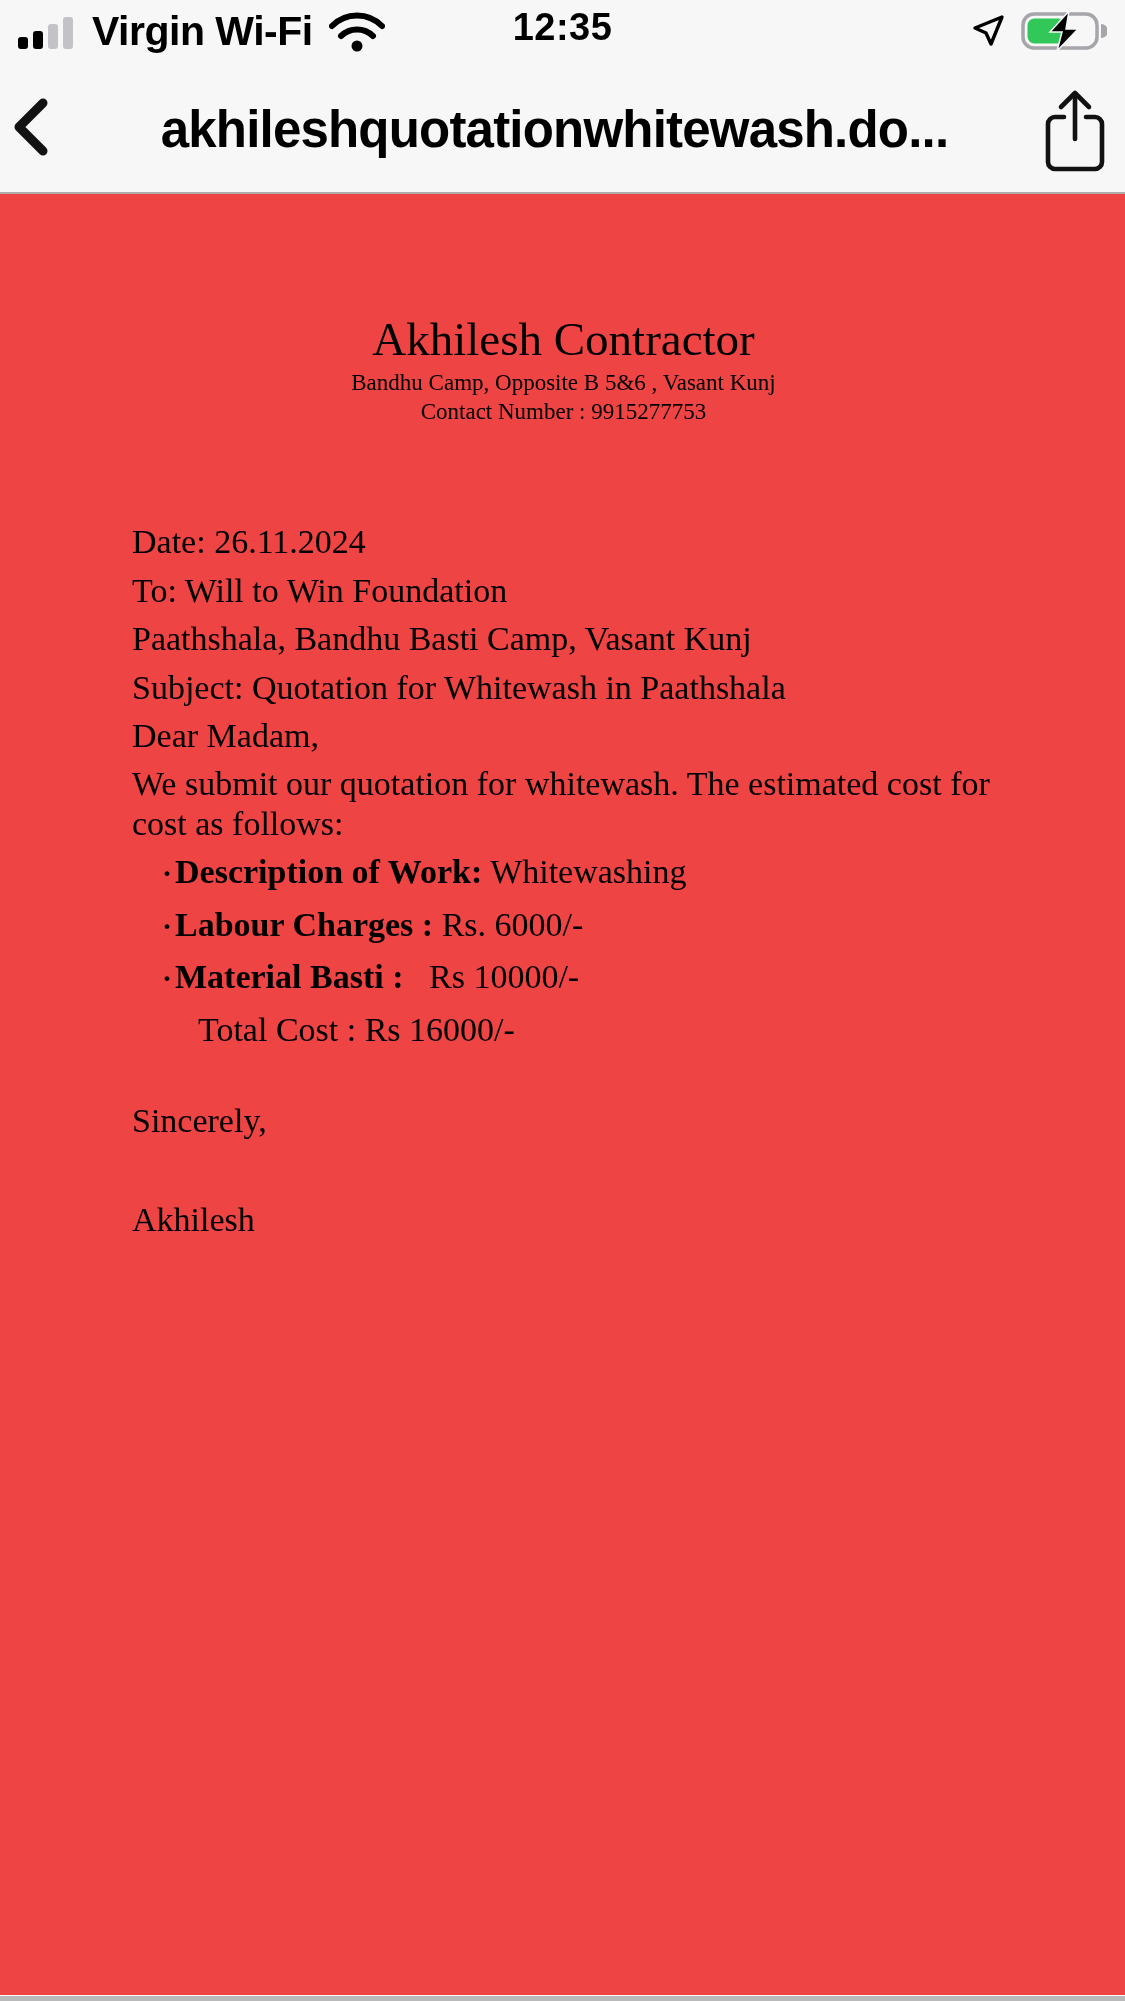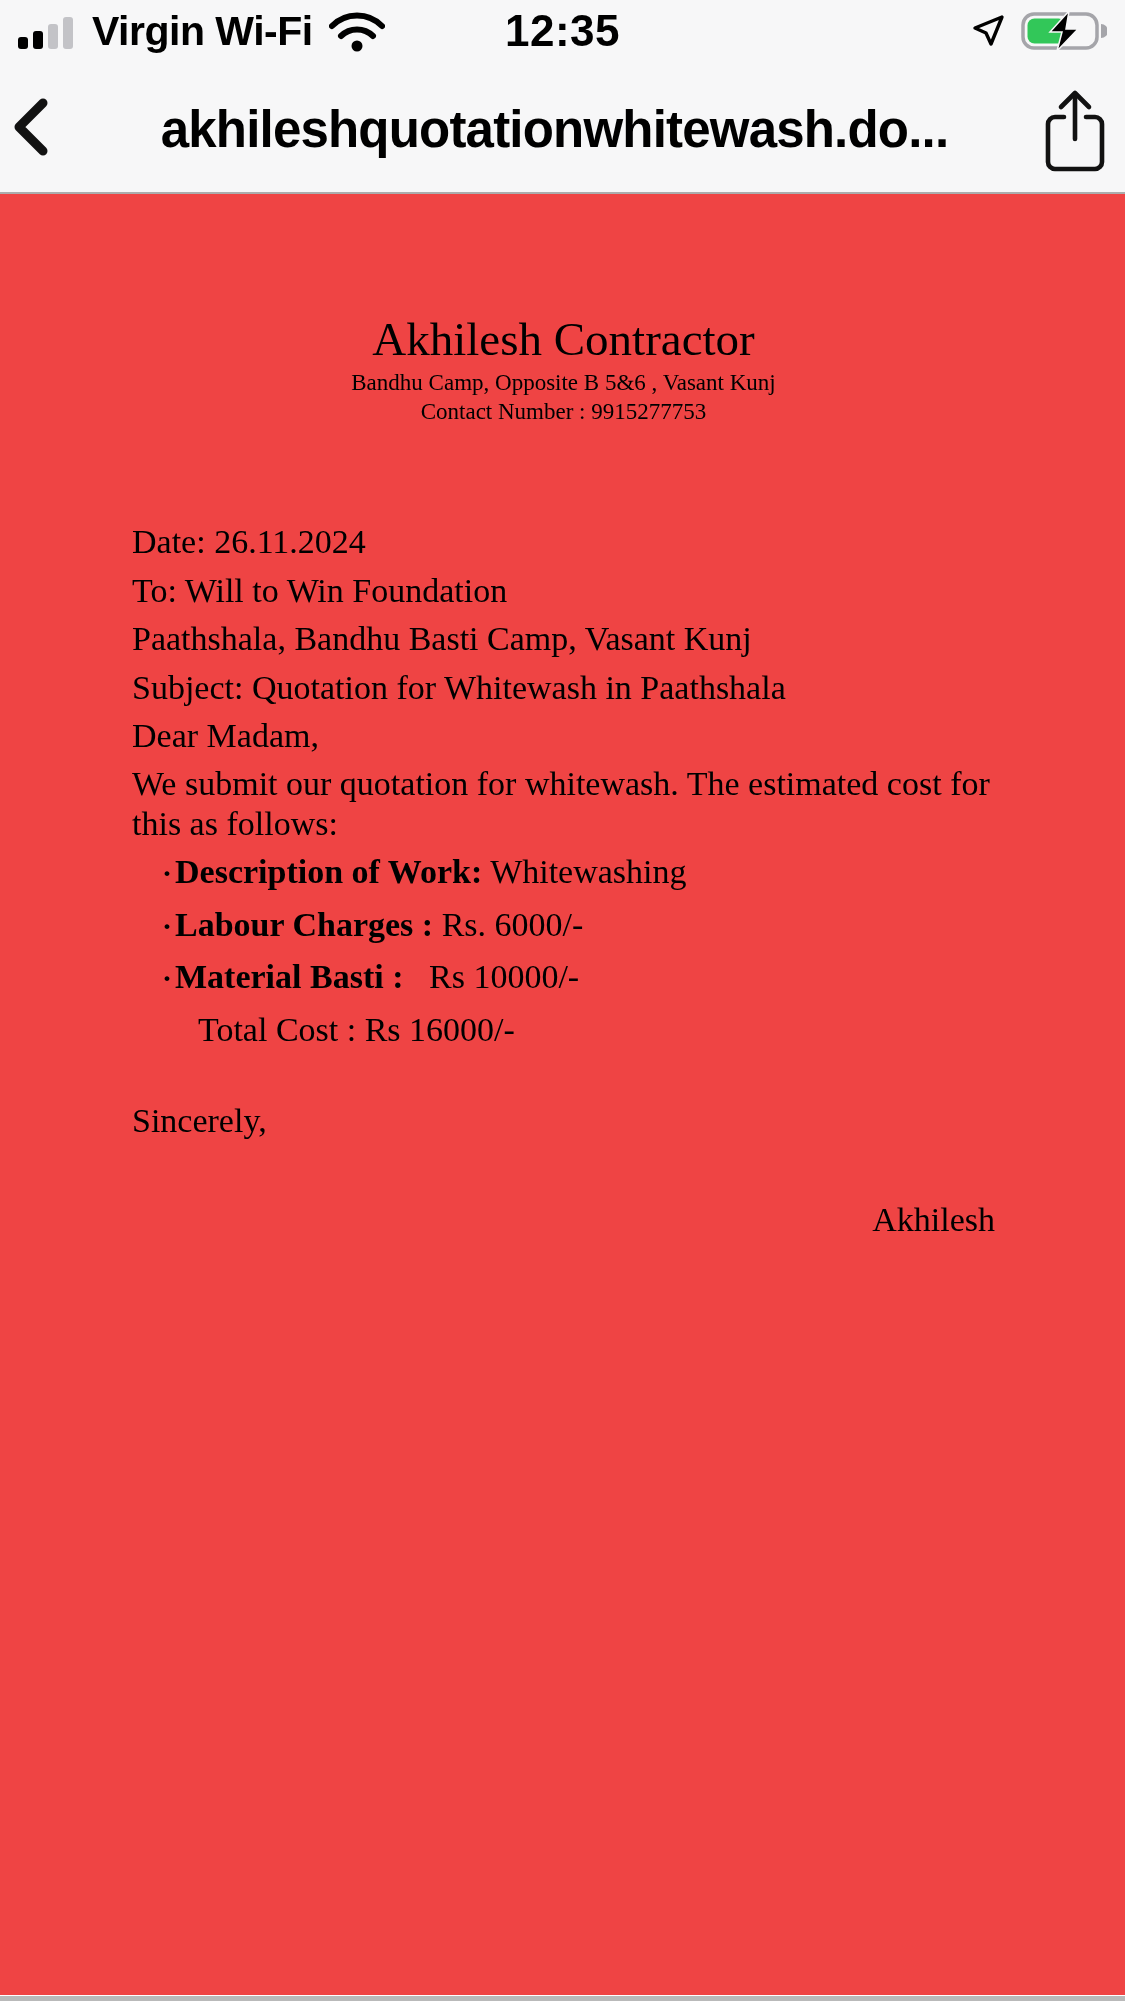--- a/index.html
+++ b/index.html
@@ -23,21 +23,21 @@
     position: absolute;
     left: 18px; top: 8px;
     display: flex; align-items: center; gap: 16px;
   }
   .carrier {
     font-size: 41px; font-weight: 600; letter-spacing: -0.5px;
   }
   .sb-time {
     position: absolute;
     left: 50%; top: 6px; transform: translateX(-50%);
-    font-size: 44px; font-weight: 700; letter-spacing: 0.5px;
+    font-size: 38px; font-weight: 700; letter-spacing: 0.5px;
   }
   .sb-right {
     position: absolute;
     right: 18px; top: 10px;
     display: flex; align-items: center; gap: 14px;
   }
 
   
   .nav-bar {
     height: 132px;
@@ -94,21 +94,21 @@
     font-weight: bold;
     font-size: 30px;
     width: 13px;
     flex: 0 0 13px;
   }
   .item-label { font-weight: bold; white-space: pre; }
   .item-value { white-space: pre; }
   .total-line { padding-left: 66px; margin-top: 10px; }
 
   .closing { margin-top: 52px; }
-  .signature { margin-top: 59px; text-align: right; }
+  .signature { margin-top: 59px; }
 
   .bottom-divider {
     position: absolute;
     left: 0; bottom: 0;
     width: 100%; height: 5px;
     background: #b9b9b9;
   }
 
   .icon { display: block; }
 </style>
@@ -167,21 +167,21 @@
     <p class="letter-contact">Contact Number : 9915277753</p>
   </div>
 
   <p class="para date-line">Date: 26.11.2024</p>
   <p class="para bold">To: Will to Win Foundation</p>
   <p class="para">Paathshala, Bandhu Basti Camp, Vasant Kunj</p>
   <p class="para bold">Subject: Quotation for Whitewash in Paathshala</p>
   <p class="para">Dear Madam,</p>
   <p class="para">
       <span class="line">We submit our quotation for whitewash. The estimated cost for</span>
-      <span class="line">this as follows:</span>
+      <span class="line">cost as follows:</span>
     </p>
 
   <ul class="quote-list">
     <li>
         <span class="bullet">·</span>
         <span class="item-label">Description of Work:</span>
         <span class="item-value"> Whitewashing</span>
       </li>
     <li>
         <span class="bullet">·</span>

